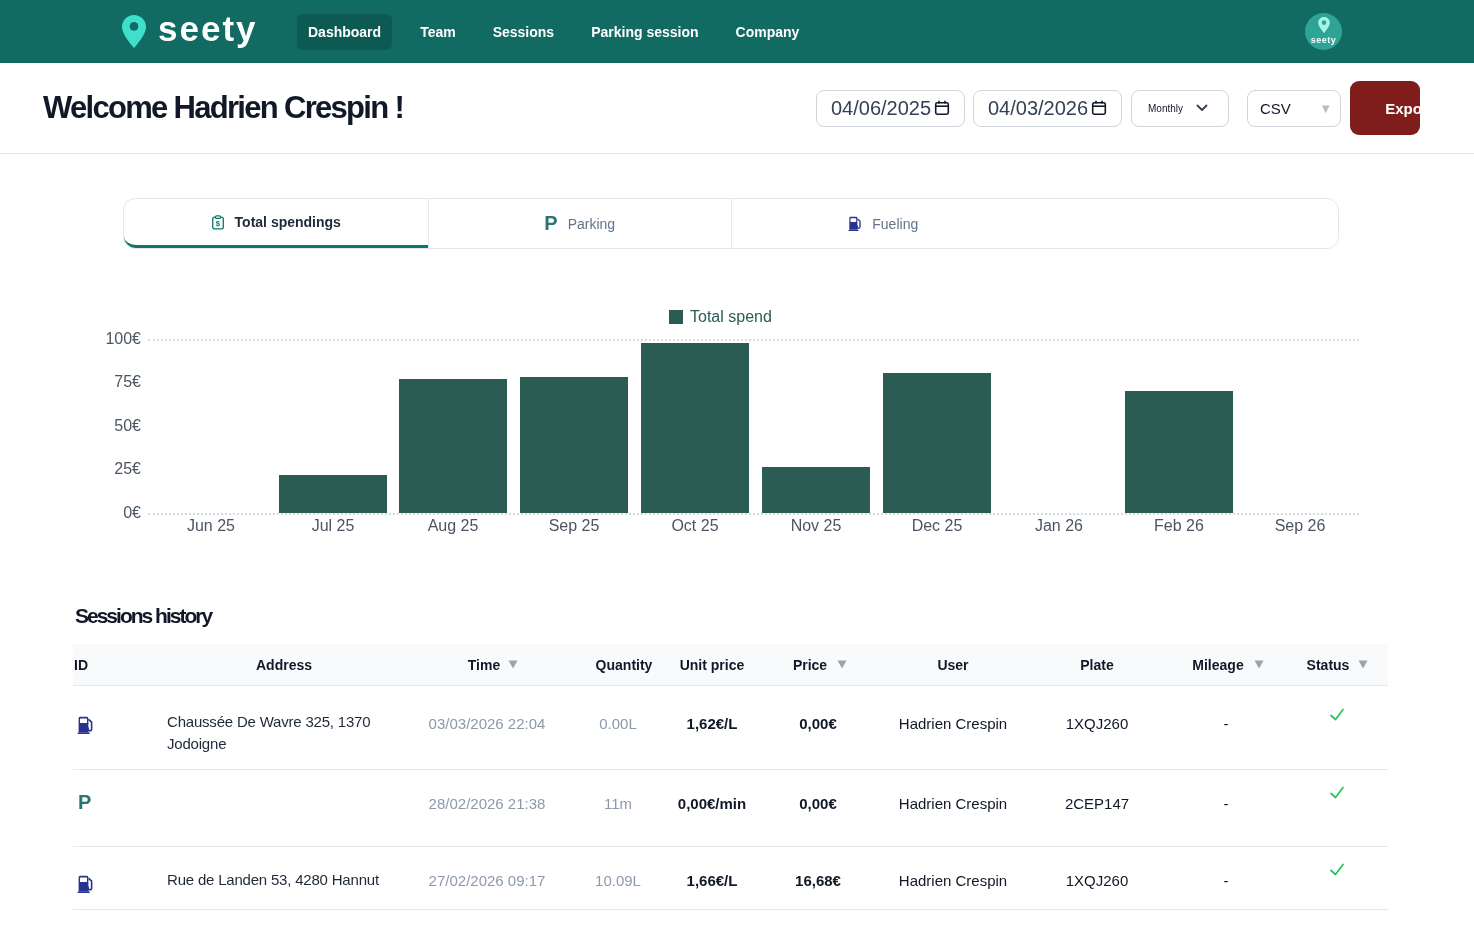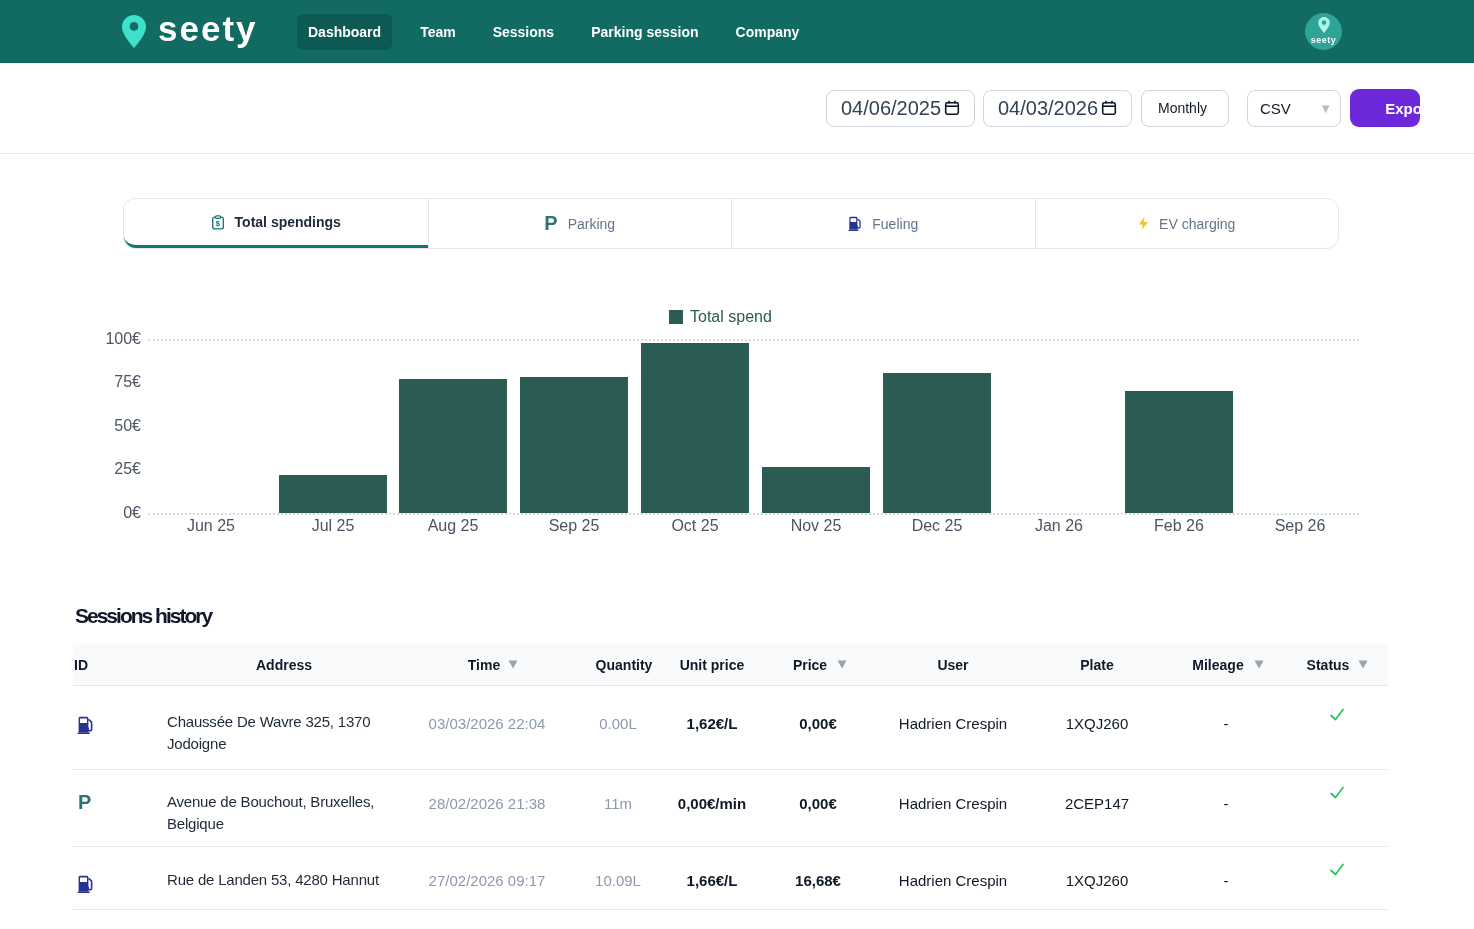--- a/index.html
+++ b/index.html
@@ -13,21 +13,21 @@
 nav span.item { margin-left:37px; }
 nav span.item.first { margin-left:28px; }
 .avatar { position:absolute; left:1305px; top:13px; width:37px; height:37px; border-radius:50%; background:#2ea396; overflow:hidden; text-align:center; }
 .avatar .t { font-size:9px; font-weight:bold; color:#fff; letter-spacing:.5px; margin-top:-2px; }
 
 .welcome { height:91px; border-bottom:1px solid #e5e7eb; position:relative; }
 .welcome h1 { position:absolute; left:43px; top:50%; transform:translateY(-50%); font-size:31px; font-weight:bold; color:#111827; letter-spacing:-1.7px; }
 .controls { position:absolute; right:54px; top:50%; transform:translateY(-50%); display:flex; align-items:center; }
 .dateinput { width:149px; height:37px; border:1px solid #d1d5db; border-radius:8px; background:#fff; display:flex; align-items:center; justify-content:space-between; padding:0 14px; font-size:20px; color:#334155; }
 .sel { height:37px; color:#334155; border:1px solid #d1d5db; border-radius:8px; background:#fff; display:flex; align-items:center; justify-content:space-between; padding:0 12px; font-size:16px; color:#111827; }
-.btn-export { width:70px; height:38px; background:#6d28d9; color:#fff; border-radius:9px; font-size:15px; font-weight:bold; display:flex; align-items:center; justify-content:center;padding-left:48px; }
+.btn-export { width:70px; height:54px; background:#7f1d1d; color:#fff; border-radius:9px; font-size:15px; font-weight:bold; display:flex; align-items:center; justify-content:center;padding-left:48px; }
 
 .tabs { margin:44px 0 0 123px; width:1216px; height:51px; border:1px solid #e5e7eb; border-radius:12px; display:flex; }
 .tab { width:25%; display:flex; align-items:center; justify-content:center; gap:10px; font-size:14px; color:#64748b; border-left:1px solid #e5e7eb; }
 .tab:first-child { border-left:none; }
 .tab.active { color:#1e293b; font-weight:600; border-bottom:3px solid #0f766e; border-bottom-left-radius:12px; }
 .p-icon { color:#2a7472; font-weight:bold; font-size:20px; }
 
 .chart { position:relative; height:240px; margin-top:51px; }
 .legend { position:absolute; left:669px; top:8px; display:flex; align-items:center; gap:7px; font-size:16px; color:#2a5c55; }
 .legend .sq { width:14px; height:14px; background:#2a5c54; }
@@ -67,38 +67,39 @@
   <div class="avatar">
     <svg width="12" height="16" viewBox="0 0 24 33" style="margin-top:4px;">
       <path d="M12 0C5.4 0 0 5.4 0 12c0 8.2 12 21 12 21s12-12.8 12-21C24 5.4 18.6 0 12 0z" fill="#a7f3e7"></path>
       <circle cx="12" cy="11.6" r="4.7" fill="#2ea396"></circle>
     </svg>
     <div class="t">seety</div>
   </div>
 </div>
 
 <div class="welcome">
+  <h1>Welcome Hadrien Crespin !</h1>
   <div class="controls">
     <div class="dateinput">04/06/2025
       <svg width="16" height="16" viewBox="0 0 16 16">
           <rect x="1.7" y="2.8" width="12.6" height="11.4" rx="1.6" fill="none" stroke="#111827" stroke-width="1.6"></rect>
           <line x1="1.7" y1="6.2" x2="14.3" y2="6.2" stroke="#111827" stroke-width="1.6"></line>
           <line x1="5" y1="0.8" x2="5" y2="3.4" stroke="#111827" stroke-width="1.6"></line>
           <line x1="11" y1="0.8" x2="11" y2="3.4" stroke="#111827" stroke-width="1.6"></line>
         </svg>
     </div>
     <div class="dateinput" style="margin-left:8px;width:149px;">04/03/2026
       <svg width="16" height="16" viewBox="0 0 16 16">
           <rect x="1.7" y="2.8" width="12.6" height="11.4" rx="1.6" fill="none" stroke="#111827" stroke-width="1.6"></rect>
           <line x1="1.7" y1="6.2" x2="14.3" y2="6.2" stroke="#111827" stroke-width="1.6"></line>
           <line x1="5" y1="0.8" x2="5" y2="3.4" stroke="#111827" stroke-width="1.6"></line>
           <line x1="11" y1="0.8" x2="11" y2="3.4" stroke="#111827" stroke-width="1.6"></line>
         </svg>
     </div>
-    <div class="sel" style="margin-left:9px;width:88px;padding:0 20px 0 16px;font-size:14px;">Monthly
+    <div class="sel" style="margin-left:9px;width:98px;padding:0 20px 0 16px;font-size:10px;">Monthly
       <svg width="12" height="8" viewBox="0 0 12 8">
           <path d="M1.5 1.5 L6 6 L10.5 1.5" fill="none" stroke="#374151" stroke-width="1.8" stroke-linecap="round" stroke-linejoin="round"></path>
         </svg>
     </div>
     <div class="sel" style="margin-left:18px;width:94px;padding:0 8px 0 12px;font-size:15px;">CSV
       <span style="color:#b6bcc8;font-size:13px;">▼</span>
     </div>
     <div class="btn-export" style="margin-left:9px;">Export</div>
   </div>
 </div>
@@ -114,26 +115,20 @@
   </div>
   <div class="tab"><span class="p-icon">P</span> Parking</div>
   <div class="tab">
     <svg width="14" height="15" viewBox="0 0 17 18">
       <path d="M1.6 2.3 a1.5 1.5 0 0 1 1.5-1.5 h6.8 a1.5 1.5 0 0 1 1.5 1.5 v13.9 h-9.8 z" fill="#28328f"></path>
       <polygon points="1.2,16.2 12.2,16.2 12.9,18 0.5,18" fill="#28328f"></polygon>
       <rect x="3" y="2.5" width="7" height="4.6" rx="0.6" fill="#fff"></rect>
       <path d="M11.6 3.4 L14.6 6.2 V13 a1.75 1.75 0 0 1 -3.5 0 V11.4" fill="none" stroke="#28328f" stroke-width="1.6" stroke-linejoin="round"></path>
     </svg>
     Fueling
-  </div>
-  <div class="tab">
-    <svg width="11" height="15" viewBox="0 0 14 18">
-        <path d="M8.2 0.8 L1.2 10.2 L6 10.2 L5 17 L12.6 7 L7.4 7 Z" fill="#fbbf24"></path>
-      </svg>
-    EV charging
   </div>
 </div>
 
 <div class="chart">
   <div class="legend"><span class="sq"></span>Total spend</div>
   <div class="ylab" style="top:31px;">100€</div>
   <div class="ylab" style="top:74px;">75€</div>
   <div class="ylab" style="top:118px;">50€</div>
   <div class="ylab" style="top:161px;">25€</div>
   <div class="ylab" style="top:205px;">0€</div>
@@ -202,21 +197,20 @@
     <span class="cell cc" style="left:880px;top:37px;">Hadrien Crespin</span>
     <span class="cell cc" style="left:1024px;top:37px;">1XQJ260</span>
     <span class="cell cc" style="left:1153px;top:37px;">-</span>
     <span class="cell cc" style="left:1264px;top:30px;"><svg width="19" height="19" viewBox="0 0 19 19">
           <path d="M3.5 10.5 L8 14.5 L15.5 4.5" fill="none" stroke="#22c55e" stroke-width="1.7" stroke-linecap="round" stroke-linejoin="round"></path>
         </svg></span>
   </div>
 
   <div class="trow" style="height:77px;">
     <span class="cell p-icon" style="left:5px;top:21px;">P</span>
-    <span class="cell addr" style="left:94px;top:21px;">Avenue de Bouchout, Bruxelles,<br>Belgique</span>
     <span class="cell cc dim" style="left:414px;top:33px;">28/02/2026 21:38</span>
     <span class="cell cc dim" style="left:545px;top:33px;">11m</span>
     <span class="cell cc bold" style="left:639px;top:33px;">0,00€/min</span>
     <span class="cell cc bold" style="left:745px;top:33px;">0,00€</span>
     <span class="cell cc" style="left:880px;top:33px;">Hadrien Crespin</span>
     <span class="cell cc" style="left:1024px;top:33px;">2CEP147</span>
     <span class="cell cc" style="left:1153px;top:33px;">-</span>
     <span class="cell cc" style="left:1264px;top:24px;"><svg width="19" height="19" viewBox="0 0 19 19">
           <path d="M3.5 10.5 L8 14.5 L15.5 4.5" fill="none" stroke="#22c55e" stroke-width="1.7" stroke-linecap="round" stroke-linejoin="round"></path>
         </svg></span>

